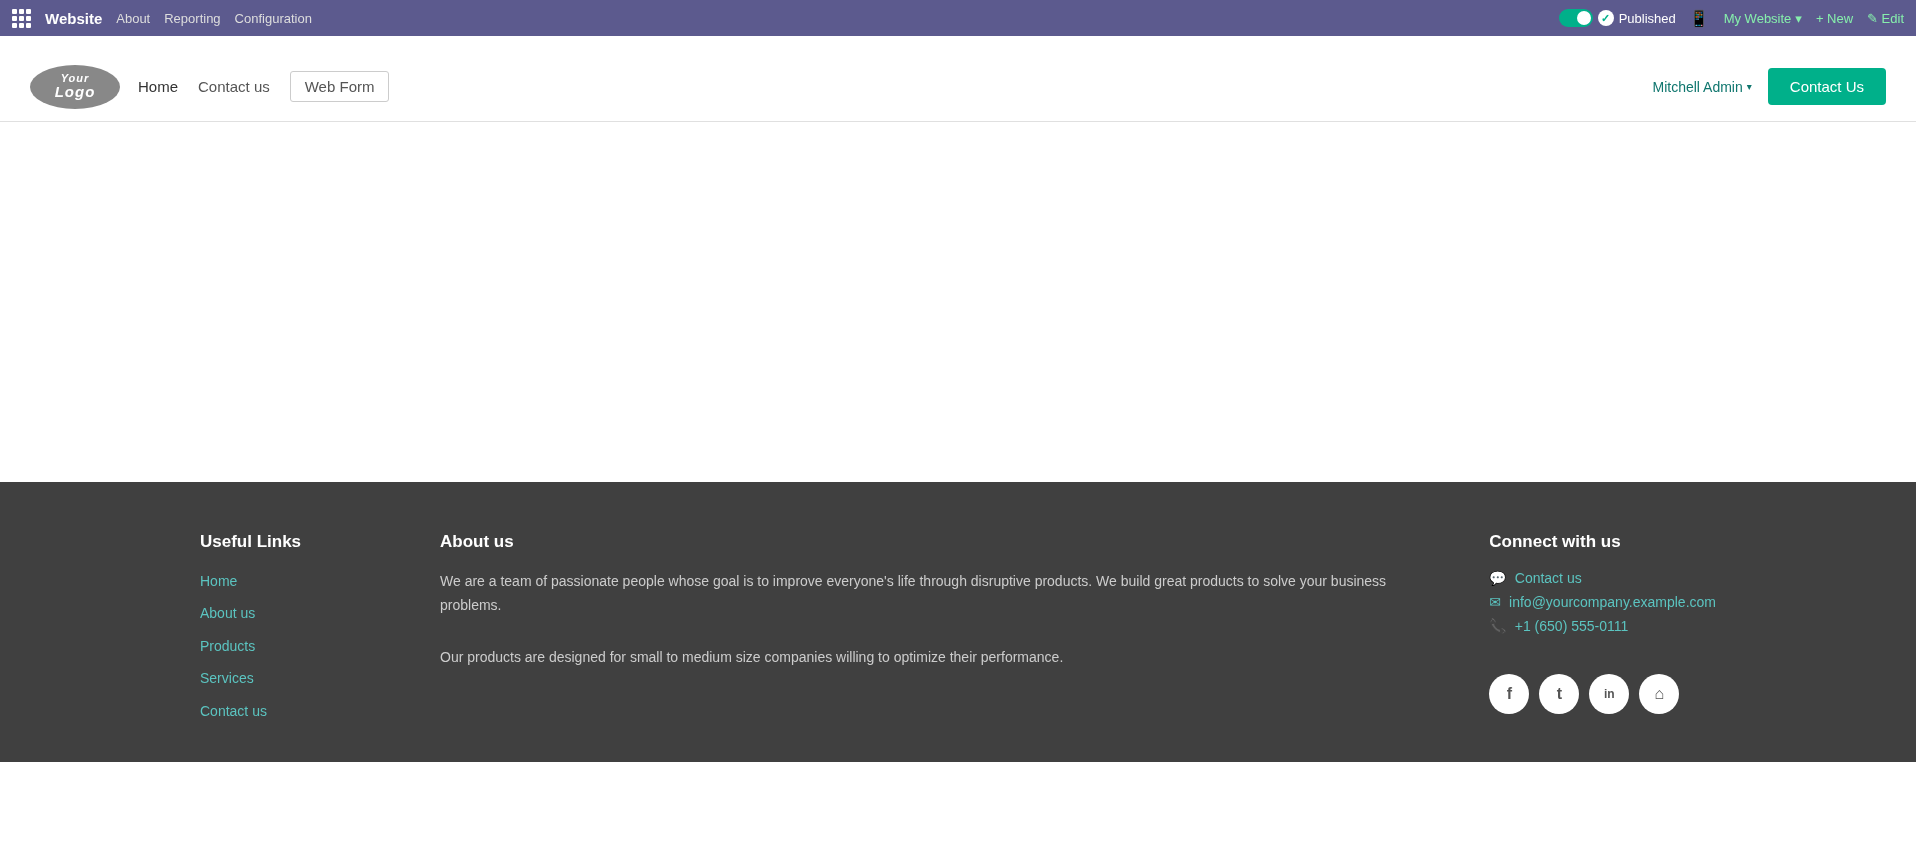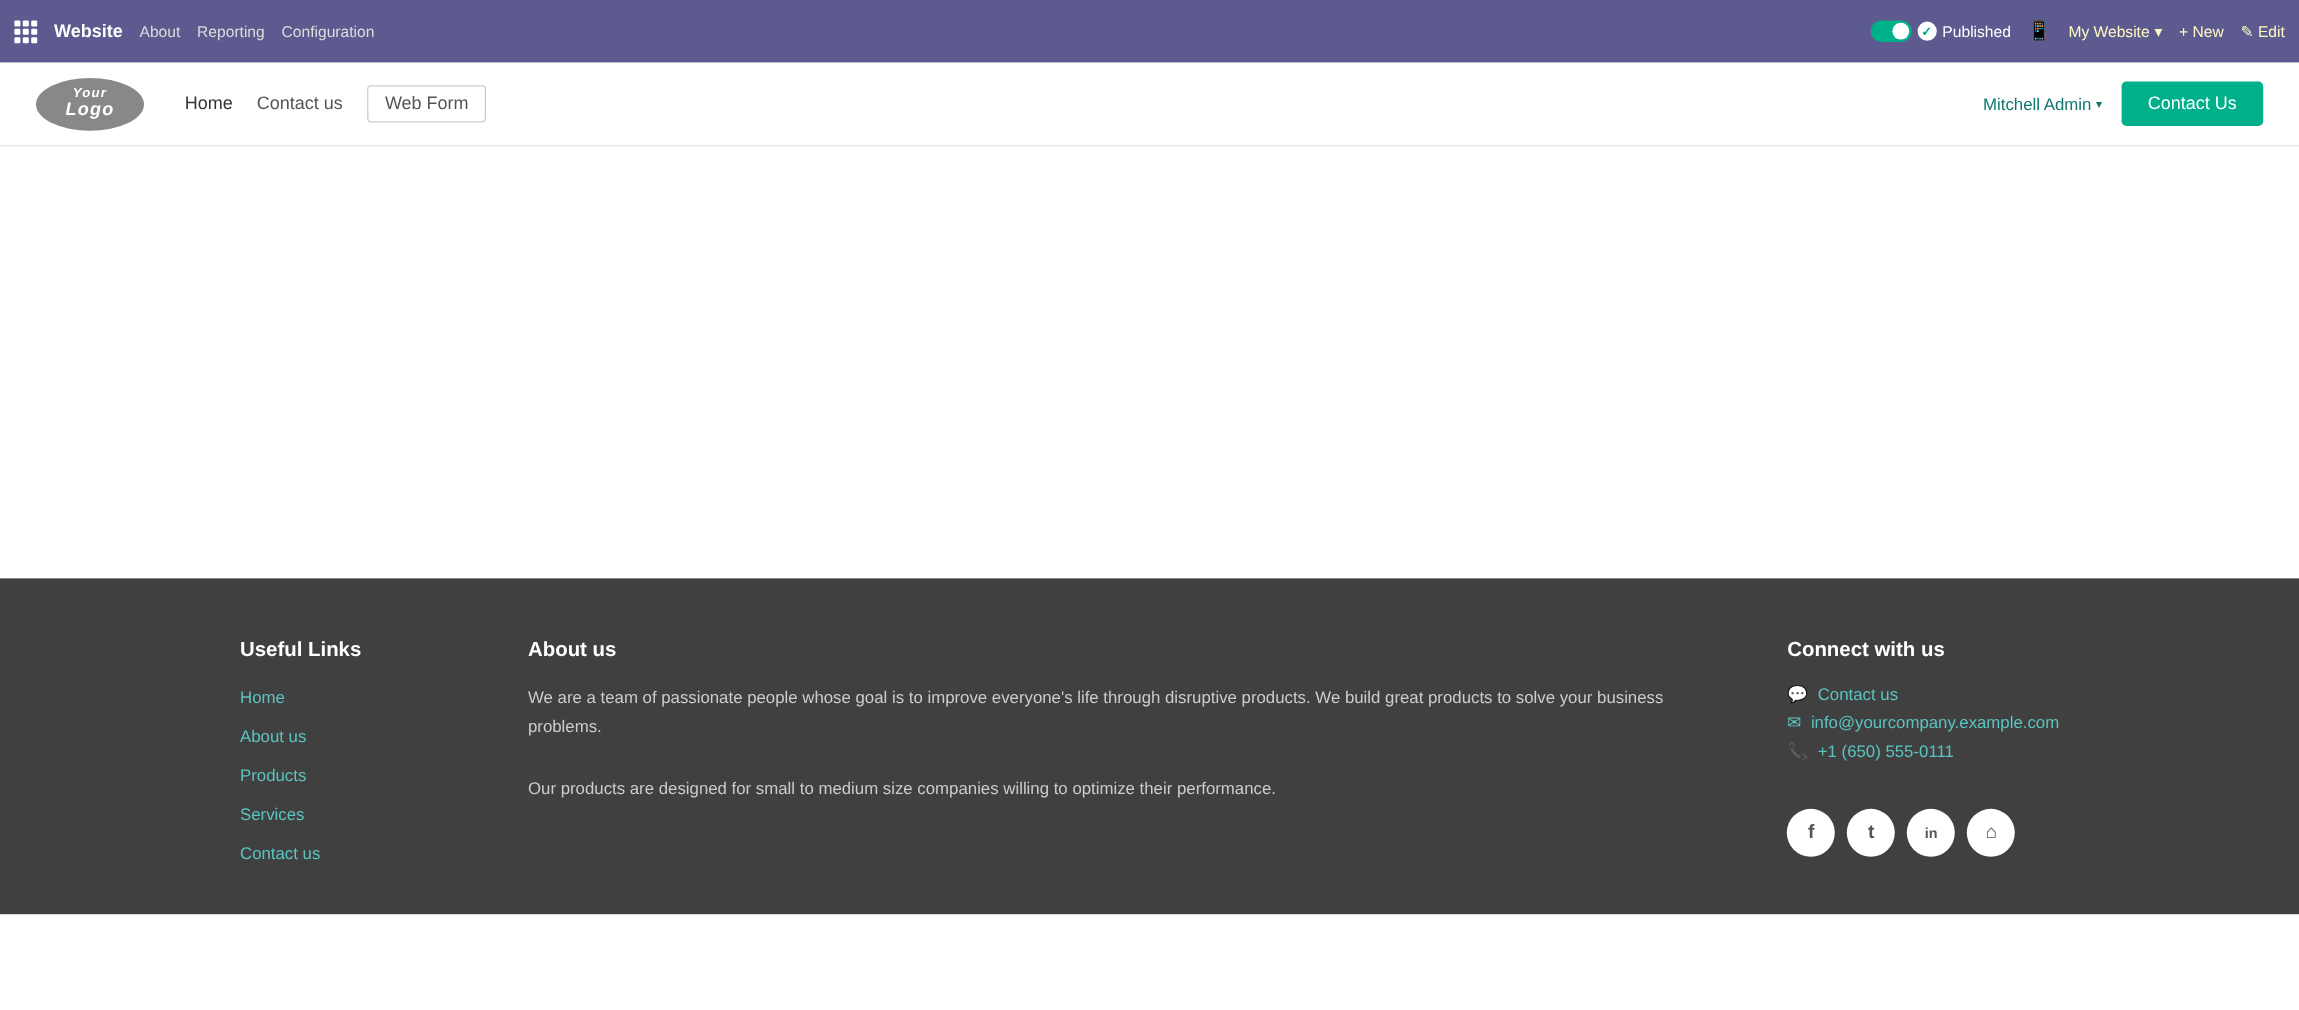--- a/index.html
+++ b/index.html
@@ -2,21 +2,21 @@
 <html><head>
   <meta charset="utf-8">
   <style>
     * { margin: 0; padding: 0; box-sizing: border-box; }
     body { font-family: Arial, sans-serif; font-size: 14px; background: #fff; }
 
     
     .admin-bar {
       background: #5c5a8e;
       color: #fff;
-      height: 52px;
+      height: 36px;
       display: flex;
       align-items: center;
       padding: 0 12px;
       gap: 16px;
       position: relative;
     }
     .admin-bar-left {
       display: flex;
       align-items: center;
       gap: 14px;
@@ -82,35 +82,36 @@
       font-size: 11px;
       font-weight: bold;
     }
     .mobile-icon {
       font-size: 16px;
       color: #ddd;
     }
     .admin-btn {
       background: none;
       border: none;
-      color: #fef9c3;
+      color: #86efac;
       font-size: 13px;
       cursor: pointer;
       display: flex; align-items: center; gap: 4px;
     }
 
     
     .site-nav {
       background: #fff;
       border-bottom: 1px solid #e0e0e0;
       height: 70px;
       display: flex;
       align-items: center;
       padding: 0 30px;
-      gap: 24px;
+      gap: 8px;
+      margin-top: 16px;
     }
     .logo-area {
       display: flex;
       align-items: center;
       margin-right: 10px;
     }
     .logo-oval {
       width: 90px; height: 44px;
       background: #888;
       border-radius: 50%;

